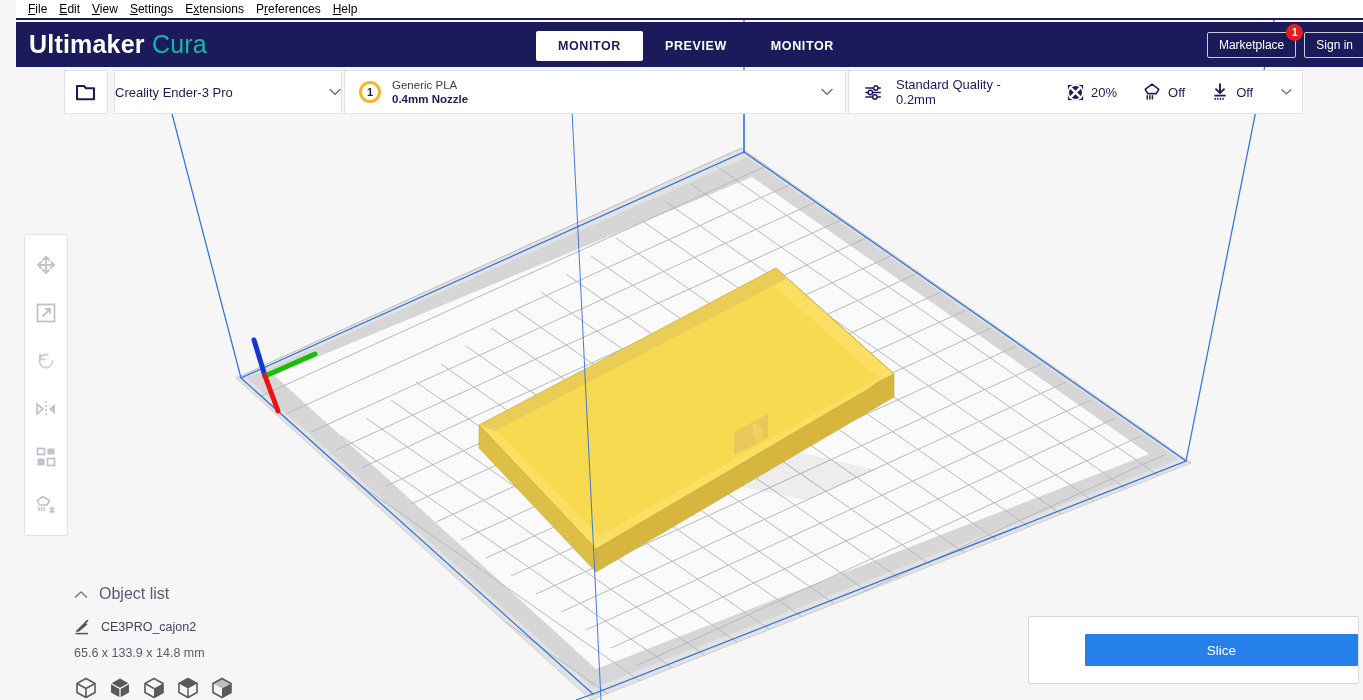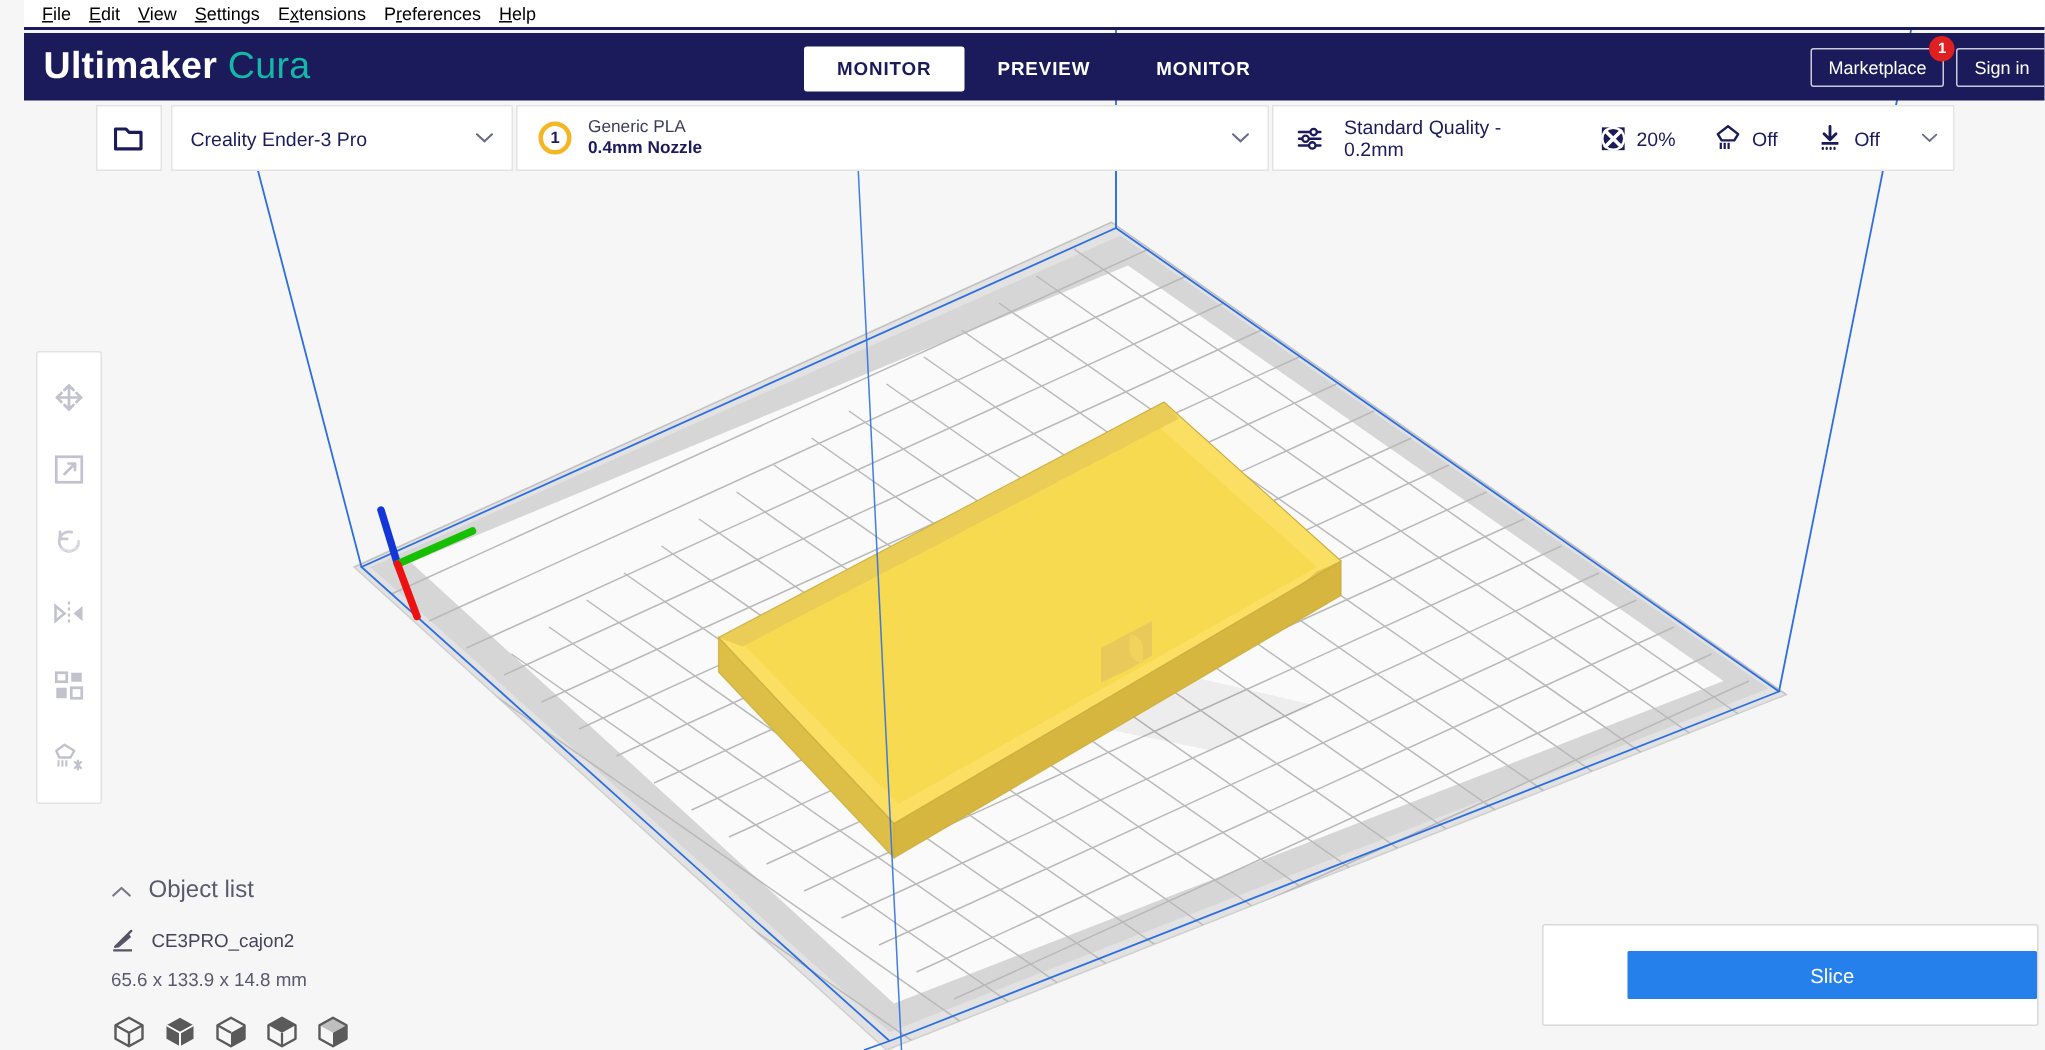--- a/index.html
+++ b/index.html
@@ -71,21 +71,21 @@
     height: 44px; display: flex; align-items: stretch;
     z-index: 24;
   }
   .tb-open {
     width: 44px; background: #fff; border: 1px solid #e3e3e3;
     display: flex; align-items: center; justify-content: center; cursor: pointer;
   }
   .tb-machine {
     width: 228px; margin-left: 6px; background: #fff; border: 1px solid #e3e3e3;
     display: flex; align-items: center; justify-content: space-between;
-    padding: 0 12px; cursor: pointer;
+    padding: 0 0; cursor: pointer;
   }
   .tb-machine .label { font-size: 13px; color: #1b1b5c; }
   .tb-material {
     width: 502px; margin-left: 2px; background: #fff; border: 1px solid #e3e3e3;
     display: flex; align-items: center; padding: 0 12px 0 14px; cursor: pointer;
     justify-content: space-between;
   }
   .mat-left { display: flex; align-items: center; gap: 11px; }
   .extruder-num {
     width: 22px; height: 22px; border-radius: 50%;

